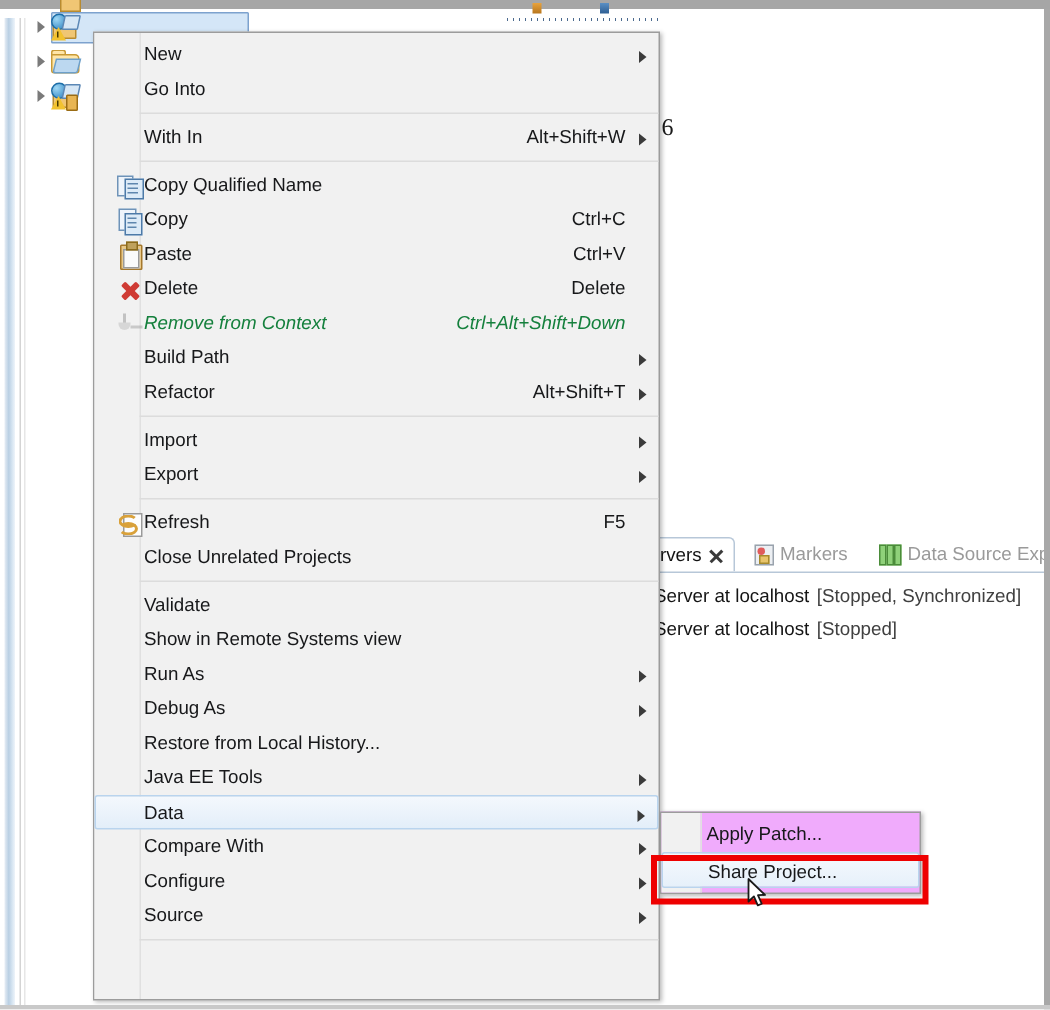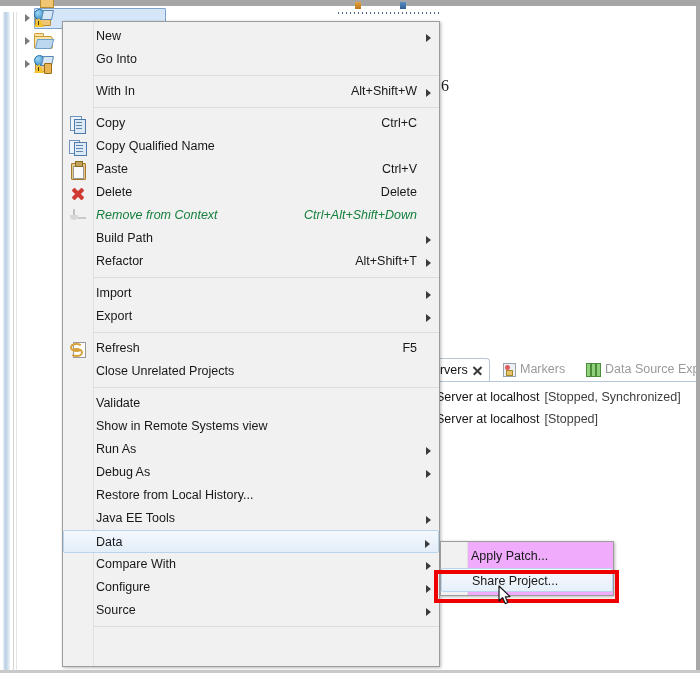--- a/index.html
+++ b/index.html
@@ -92,21 +92,21 @@
   .menu{
     position:absolute;left:62px;top:21px;width:378px;height:646px;
     background:#f1f1f1;border:1px solid #9c9c9c;
     box-shadow:1px 1px 3px rgba(0,0,0,.28);
     box-sizing:border-box;
   }
   .menu-gutter{position:absolute;left:0;top:0;width:30px;height:100%;background:#f1f1f1;}
   .gutter-line{position:absolute;left:30px;top:0;width:1px;height:100%;background:#e0e0e0;}
   .menu-list{position:relative;padding:3px 0 0 0;}
 
-  .mi{position:relative;height:23px;display:flex;align-items:center;box-sizing:border-box;}
+  .mi{position:relative;height:23px;display:flex;align-items:center;box-sizing:border-box;text-align:center;}
   .mi .mi-ic{position:absolute;left:6px;top:3px;width:18px;height:18px;}
   .mi .mi-label{position:absolute;left:33px;top:0;height:23px;line-height:23px;font-size:12.5px;color:#17181a;white-space:nowrap;}
   .mi .mi-accel{position:absolute;right:22px;top:0;height:23px;line-height:23px;font-size:12.5px;color:#17181a;white-space:nowrap;}
   .mi .mi-arrow{position:absolute;right:8px;top:9px;width:0;height:0;
       border-left:5px solid #3b3b3b;border-top:4px solid transparent;border-bottom:4px solid transparent;}
   .mi.disabled .mi-label,.mi.disabled .mi-accel{color:#15803d;font-style:italic;}
   .mi.sel{background:linear-gradient(#f4f8fd,#e3eef9);border:1px solid #b9d4ee;border-radius:2px;}
   .mi.sel .mi-label{left:32px;}
   .sep{height:1px;margin:4px 0 4px 30px;background:#dcdcdc;}
 
@@ -267,27 +267,27 @@
           <span class="mi-label">Go Into</span>
         </div>
         <div class="sep"></div>
         <div class="mi">
           <span class="mi-label">With In</span>
           <span class="mi-accel">Alt+Shift+W</span>
           <span class="mi-arrow"></span>
         </div>
         <div class="sep"></div>
         <div class="mi">
+          <span class="mi-ic"><span class="i-copyq"><span class="p1"></span><span class="p2"></span><span class="l" style="top:7px"></span><span class="l" style="top:10px"></span><span class="l" style="top:13px"></span></span></span>
+          <span class="mi-label">Copy Qualified Name</span>
+        </div>
+        <div class="mi">
           <span class="mi-ic"><span class="i-copy"><span class="p1"></span><span class="p2"></span><span class="l" style="top:7px"></span><span class="l" style="top:10px"></span><span class="l" style="top:13px"></span></span></span>
           <span class="mi-label">Copy</span>
           <span class="mi-accel">Ctrl+C</span>
-        </div>
-        <div class="mi">
-          <span class="mi-ic"><span class="i-copyq"><span class="p1"></span><span class="p2"></span><span class="l" style="top:7px"></span><span class="l" style="top:10px"></span><span class="l" style="top:13px"></span></span></span>
-          <span class="mi-label">Copy Qualified Name</span>
         </div>
         <div class="mi">
           <span class="mi-ic"><span class="i-paste"><span class="bd"></span><span class="pg"></span><span class="clip"></span></span></span>
           <span class="mi-label">Paste</span>
           <span class="mi-accel">Ctrl+V</span>
         </div>
         <div class="mi">
           <span class="mi-ic"><span class="i-del"><span class="x1"></span><span class="x2"></span></span></span>
           <span class="mi-label">Delete</span>
           <span class="mi-accel">Delete</span>

